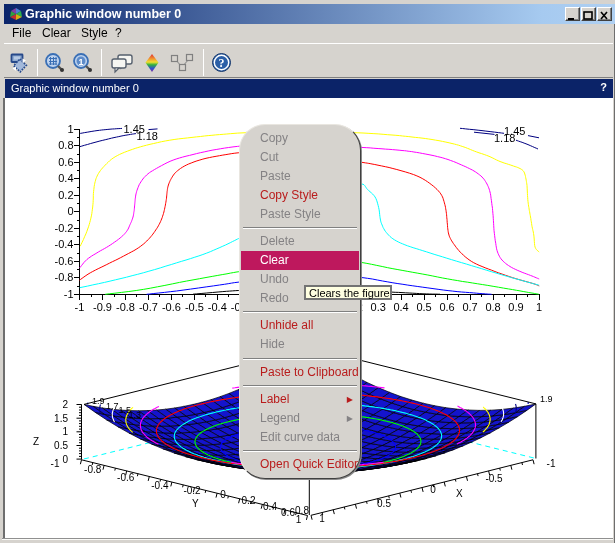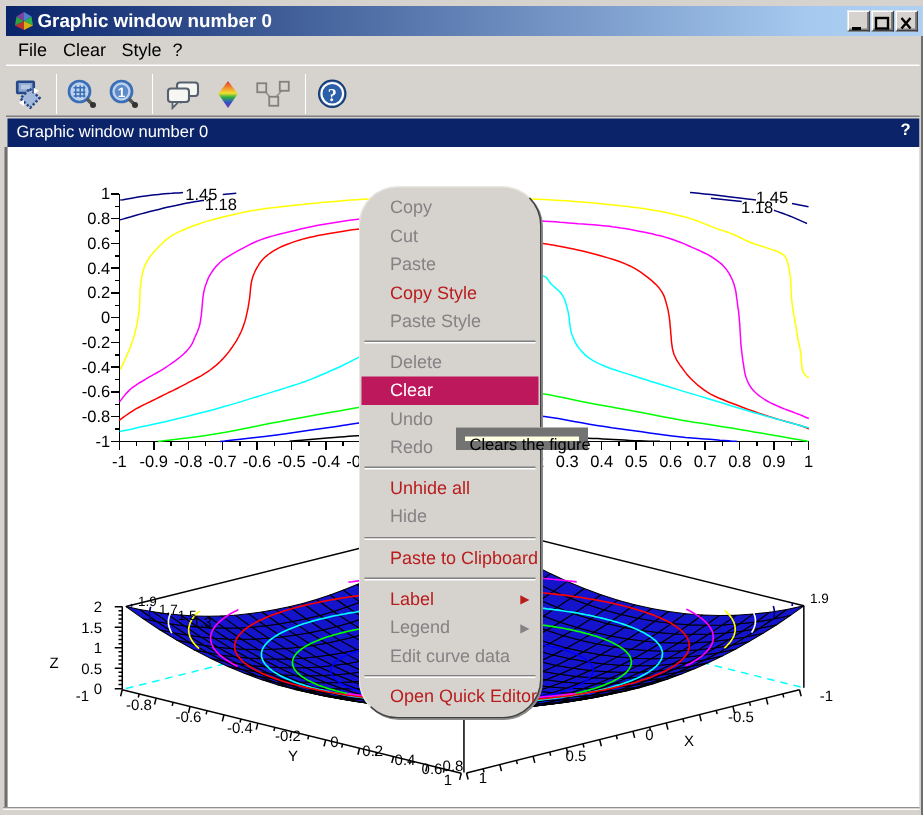--- a/index.html
+++ b/index.html
@@ -21,21 +21,21 @@
 #ctxmenu { position:absolute; left:237px; top:122px; width:122px; background:#D6D3CE;
   border-top:1px solid #E9E6E0; border-left:1px solid #E9E6E0;
   border-right:1px solid #404040; border-bottom:1px solid #404040;
   box-shadow:1px 1px 0 #8a8a8a; padding:3.5px 1px; font-size:12px;border-radius:26px; }
 .mi { position:relative; height:19.1px; line-height:19.1px; padding-left:19px; color:#b91c1c; white-space:nowrap; }
 .mi.dis { color:#848284; }
 .mi.sel { background:#be185d; color:#fff; }
 .arr { position:absolute; right:6px; top:0; font-size:8px; }
 .msep { height:2px; margin:3px 2px; border-top:1px solid #808080; border-bottom:1px solid #fff; }
 #tooltip { position:absolute; left:302px; top:283px; width:88px; height:15px; background:#FFFFE1;
-  border:6px solid #737373; font-size:11px; line-height:13px; padding-left:3px; color:#000; white-space:nowrap; }
+  border:2px solid #737373; font-size:11px; line-height:13px; padding-left:3px; color:#000; white-space:nowrap; }
 </style></head><body>
 <div id="win">
   <div id="title">
     <svg width="14" height="14" style="position:absolute;left:5px;top:3px">
       <g>
       <path d="M7 7 L7 1 L12 4 Z" fill="#4C7FD0"></path>
       <path d="M7 7 L12 4 L13 10 Z" fill="#2BB14C"></path>
       <path d="M7 7 L13 10 L7 13 Z" fill="#D4B012"></path>
       <path d="M7 7 L7 13 L1 10 Z" fill="#C03030"></path>
       <path d="M7 7 L1 10 L2 4 Z" fill="#30A040"></path>

